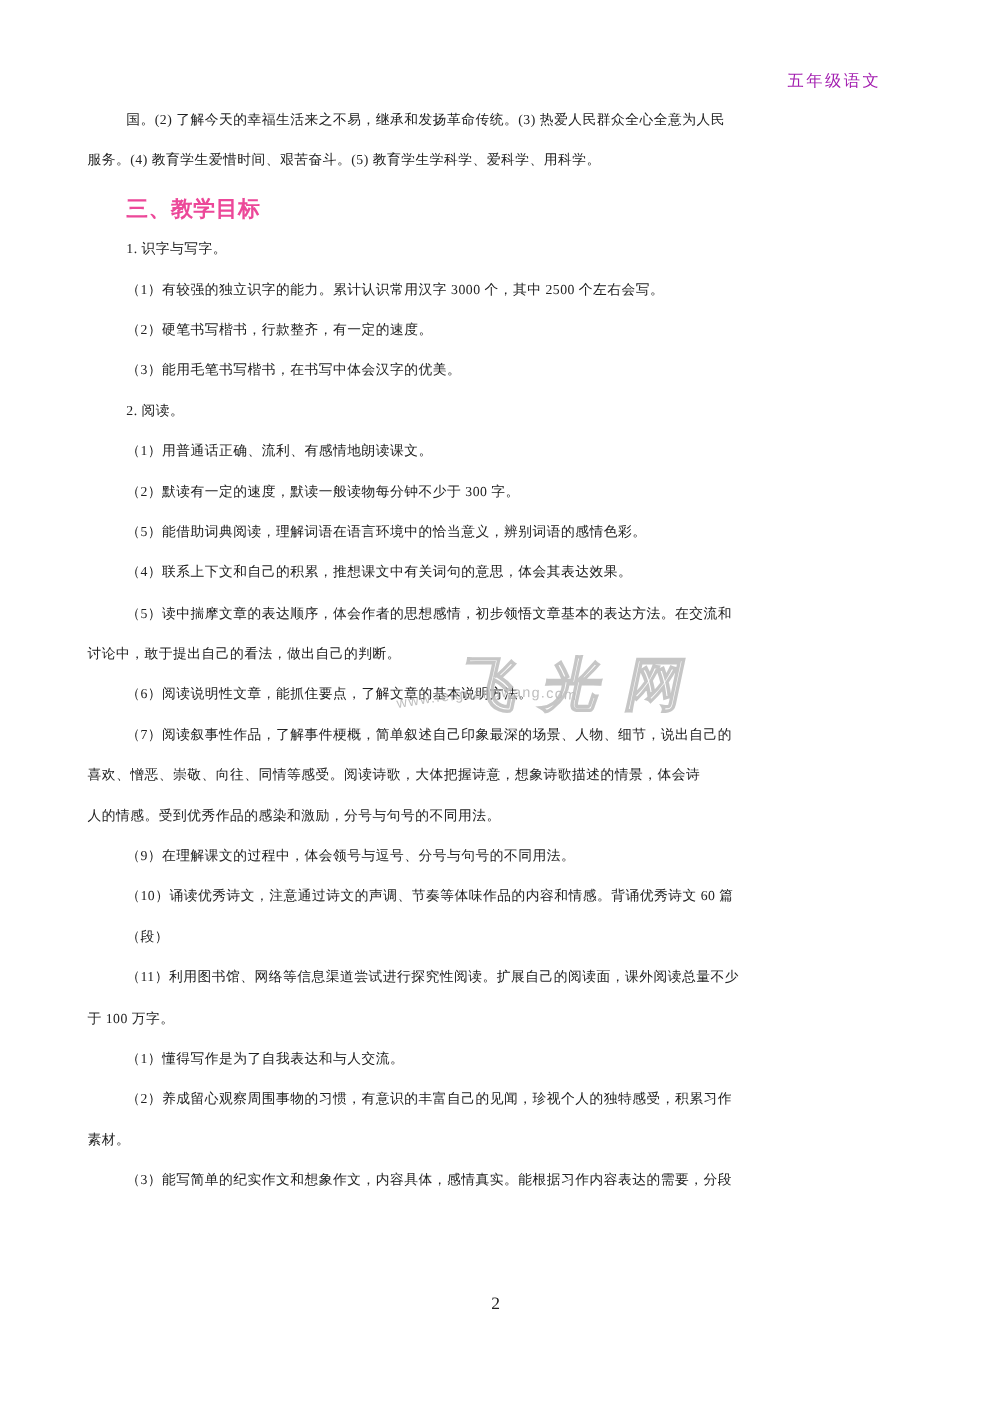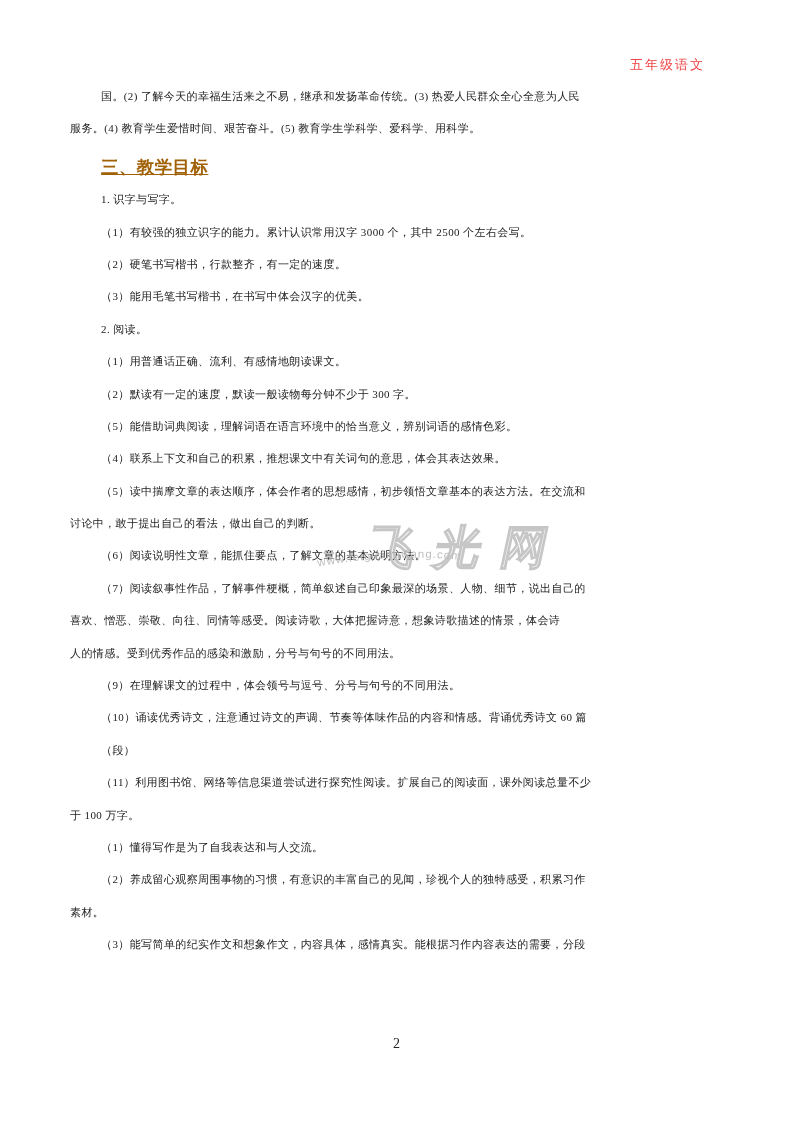--- a/index.html
+++ b/index.html
@@ -4,31 +4,31 @@
 <style>
   html,body { margin:0; padding:0; background:#ffffff; }
   .page {
     position:relative; width:793px; height:1122px; background:#ffffff;
     overflow:hidden;
     font-family:"Liberation Serif","DejaVu Serif",serif;
     color:#212121;
   }
   .doc-header {
     position:absolute; top:56px; right:88px;
-    font-size:13px; color:#ef4444; letter-spacing:2px;
+    font-size:13px; color:#a21caf; letter-spacing:2px;
   }
   .doc-body { position:absolute; top:80px; left:70px; width:660px; }
   .line {
     height:32.4px; line-height:32.4px; font-size:11px;
     white-space:nowrap; letter-spacing:0.4px;
   }
   .line.indent { padding-left:31px; }
   .line.heading {
     font-family:"Liberation Sans","DejaVu Sans",sans-serif;
-    font-weight:bold; font-size:17.5px; color:#a16207; margin-top:6px;text-decoration:underline;
+    font-weight:bold; font-size:17.5px; color:#ec4899; margin-top:6px;
   }
   .page-number {
     position:absolute; top:1036px; left:0; width:100%;
     text-align:center; font-size:14px; color:#222;
   }
   .watermark {
     position:absolute; left:314px; top:518px; opacity:0.85; pointer-events:none;
   }
 </style>
 </head>

